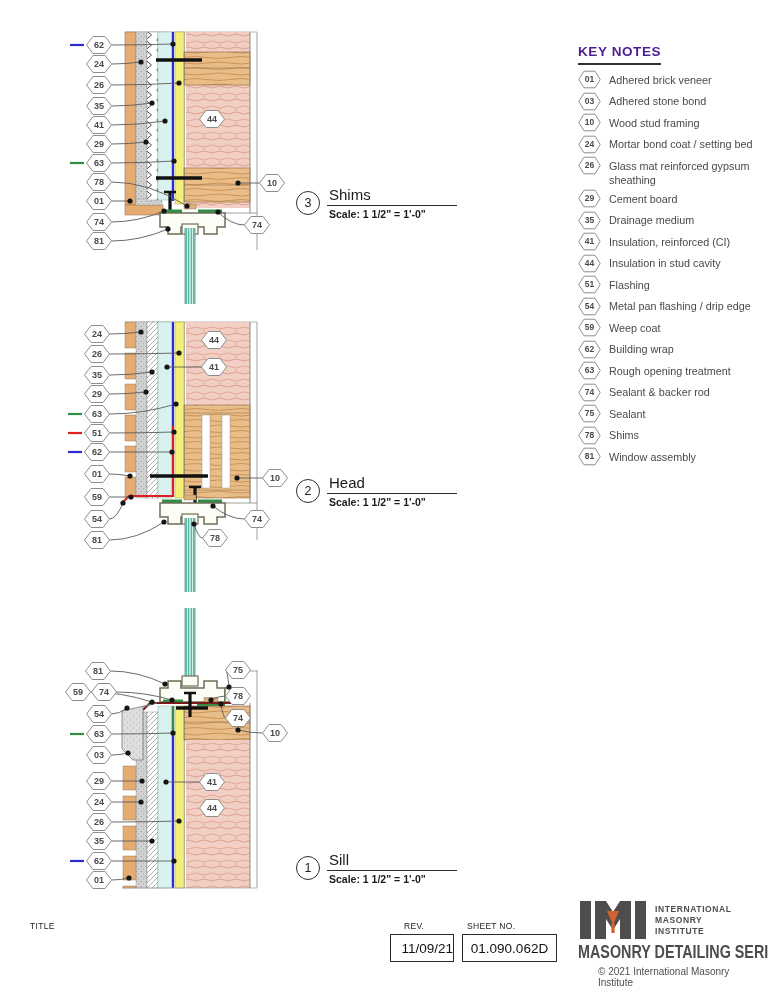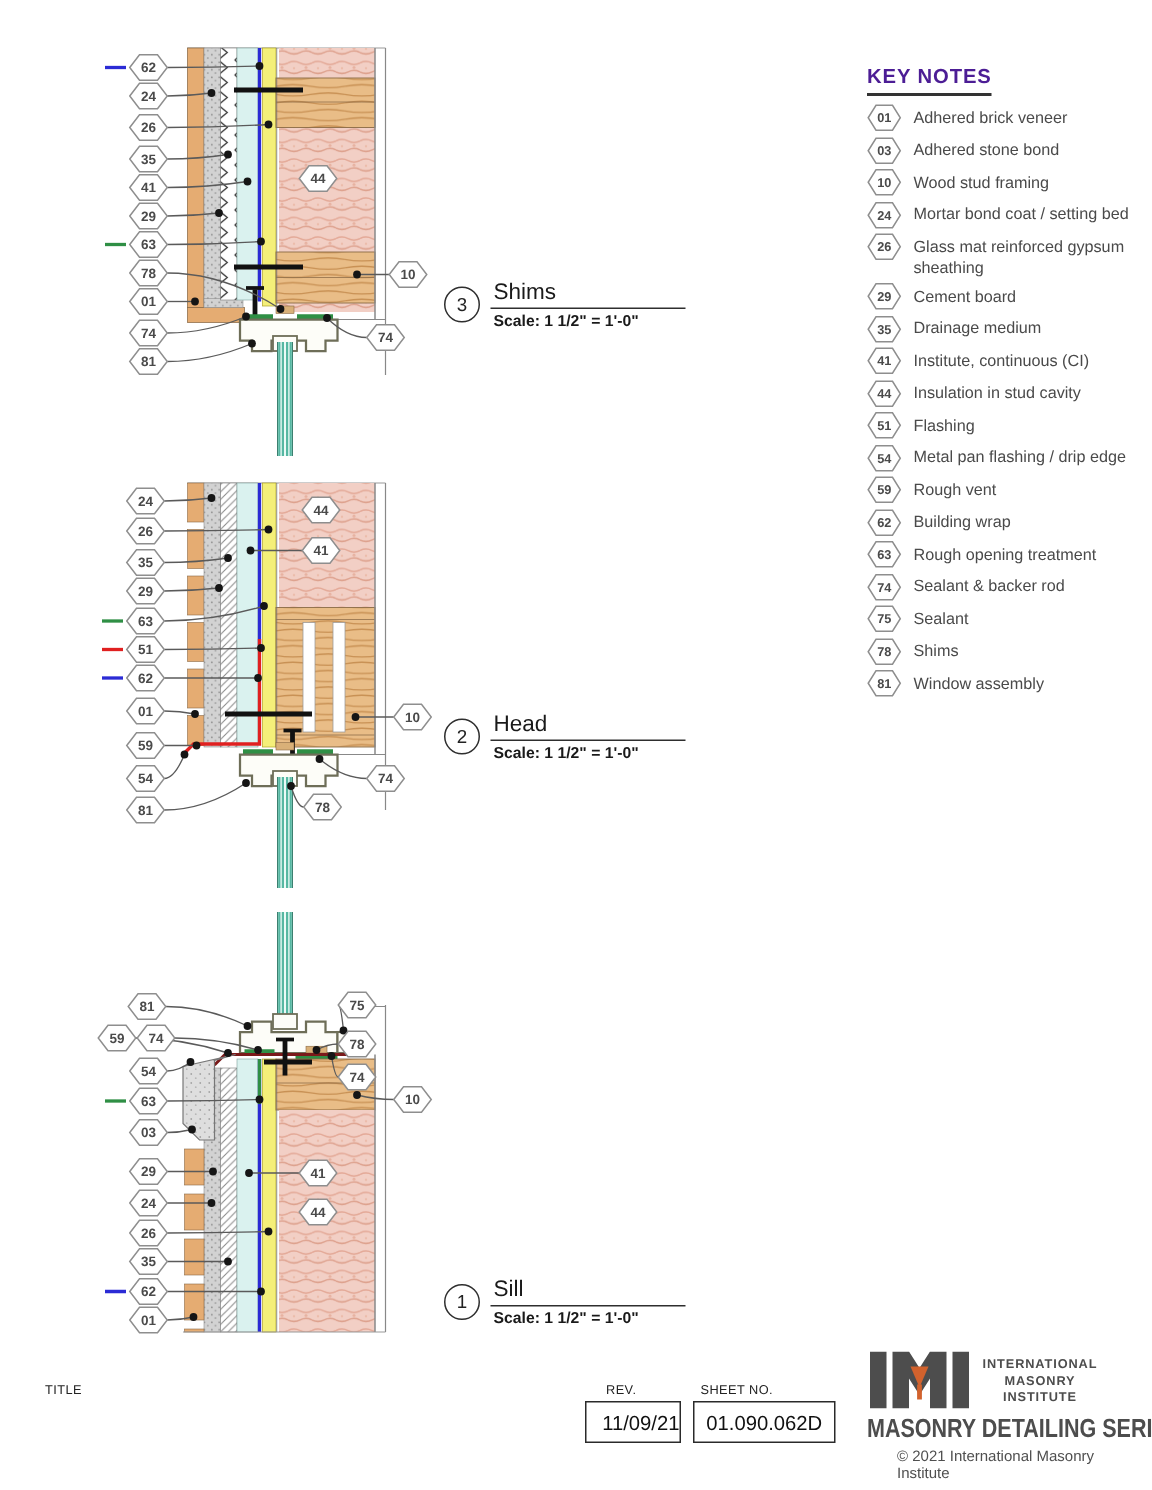--- a/index.html
+++ b/index.html
@@ -29,21 +29,21 @@
   
   .tb-label{position:absolute;top:921px;font-size:8.5px;letter-spacing:0.3px;color:#222;}
   .tb-box{position:absolute;top:934px;height:26px;border:1.6px solid #2a2a2a;background:#fff;
           display:flex;align-items:center;color:#111;}
   .title-box{left:22px;width:357px;font-size:15px;padding-left:8px;}
   .rev-box{left:390px;width:62px;font-size:13.5px;justify-content:flex-end;}
   .sheet-box{left:462px;width:93px;font-size:13.5px;justify-content:center;}
 
   
   .logo{position:absolute;left:578px;top:901px;width:186px;}
-  .logo-row{display:flex;gap:7px;align-items:flex-start;text-align:center;}
+  .logo-row{display:flex;gap:7px;align-items:flex-start;}
   .org{display:flex;flex-direction:column;padding-top:3px;}
   .org span{font-size:8.5px;font-weight:800;letter-spacing:0.6px;color:#4d4d4d;line-height:11px;}
   .series{font-size:17.5px;font-weight:700;color:#4d4d4d;letter-spacing:0;white-space:nowrap;
           transform:scaleX(0.82);transform-origin:left;margin-top:3px;}
   .copy{font-size:10px;font-weight:400;color:#4f4f4f;margin-left:20px;margin-top:3px;}
 </style>
 </head>
 <body>
 
 <div class="sheet">
@@ -575,21 +575,21 @@
             <polygon points="0.8,9.5 6,1.2 17,1.2 22.2,9.5 17,17.8 6,17.8" fill="#fff" stroke="#8e8e8e" stroke-width="1"></polygon>
             <text x="11.5" y="12.4" text-anchor="middle" font-size="8.5" font-weight="600" fill="#4a4a4a">35</text>
           </svg>
           <span>Drainage medium</span>
         </div>
         <div class="kn-row">
           <svg width="23" height="19" viewBox="0 0 23 19">
             <polygon points="0.8,9.5 6,1.2 17,1.2 22.2,9.5 17,17.8 6,17.8" fill="#fff" stroke="#8e8e8e" stroke-width="1"></polygon>
             <text x="11.5" y="12.4" text-anchor="middle" font-size="8.5" font-weight="600" fill="#4a4a4a">41</text>
           </svg>
-          <span>Institute, continuous (CI)</span>
+          <span>Insulation, reinforced (CI)</span>
         </div>
         <div class="kn-row">
           <svg width="23" height="19" viewBox="0 0 23 19">
             <polygon points="0.8,9.5 6,1.2 17,1.2 22.2,9.5 17,17.8 6,17.8" fill="#fff" stroke="#8e8e8e" stroke-width="1"></polygon>
             <text x="11.5" y="12.4" text-anchor="middle" font-size="8.5" font-weight="600" fill="#4a4a4a">44</text>
           </svg>
           <span>Insulation in stud cavity</span>
         </div>
         <div class="kn-row">
           <svg width="23" height="19" viewBox="0 0 23 19">
@@ -603,21 +603,21 @@
             <polygon points="0.8,9.5 6,1.2 17,1.2 22.2,9.5 17,17.8 6,17.8" fill="#fff" stroke="#8e8e8e" stroke-width="1"></polygon>
             <text x="11.5" y="12.4" text-anchor="middle" font-size="8.5" font-weight="600" fill="#4a4a4a">54</text>
           </svg>
           <span>Metal pan flashing / drip edge</span>
         </div>
         <div class="kn-row">
           <svg width="23" height="19" viewBox="0 0 23 19">
             <polygon points="0.8,9.5 6,1.2 17,1.2 22.2,9.5 17,17.8 6,17.8" fill="#fff" stroke="#8e8e8e" stroke-width="1"></polygon>
             <text x="11.5" y="12.4" text-anchor="middle" font-size="8.5" font-weight="600" fill="#4a4a4a">59</text>
           </svg>
-          <span>Rough vent</span>
+          <span>Weep coat</span>
         </div>
         <div class="kn-row">
           <svg width="23" height="19" viewBox="0 0 23 19">
             <polygon points="0.8,9.5 6,1.2 17,1.2 22.2,9.5 17,17.8 6,17.8" fill="#fff" stroke="#8e8e8e" stroke-width="1"></polygon>
             <text x="11.5" y="12.4" text-anchor="middle" font-size="8.5" font-weight="600" fill="#4a4a4a">62</text>
           </svg>
           <span>Building wrap</span>
         </div>
         <div class="kn-row">
           <svg width="23" height="19" viewBox="0 0 23 19">

